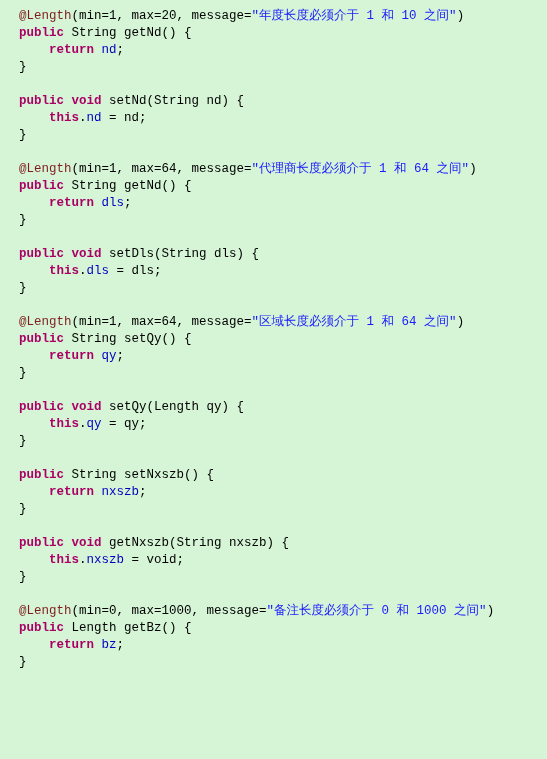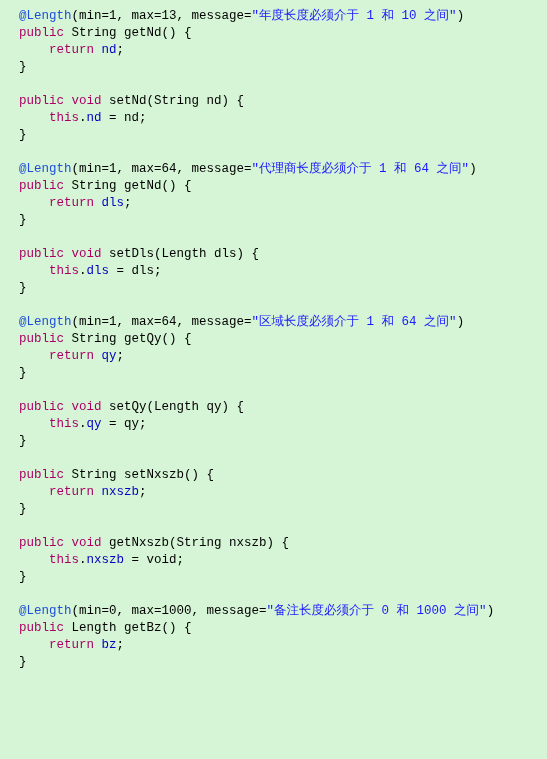--- a/index.html
+++ b/index.html
@@ -12,49 +12,49 @@
   }
   pre.code {
     margin: 0;
     padding: 8px 4px;
     font-family: Consolas, "Courier New", monospace;
     font-size: 12.5px;
     line-height: 17px;
     white-space: pre;
     color: #000;
   }
-  .ann   { color: #1d4ed8; }
-  .kw    { color: #aa0066; font-weight: normal; }
+  .ann   { color: #7f1d1d; }
+  .kw    { color: #aa0066; font-weight: bold; }
   .field { color: #0000c0; text-align: center; }
   .str   { color: #1a1aff; }
   .pun   { color: #000; }
 </style>
 </head>
 <body>
 
-<pre class="code" id="code">  <span class="ann">@Length</span><span class="pun">(min=</span><span class="pun">1</span><span class="pun">, max=</span><span class="pun">13</span><span class="pun">, message=</span><span class="str">"年度长度必须介于 1 和 10 之间"</span><span class="pun">)</span>
+<pre class="code" id="code">  <span class="ann">@Length</span><span class="pun">(min=</span><span class="pun">1</span><span class="pun">, max=</span><span class="pun">20</span><span class="pun">, message=</span><span class="str">"年度长度必须介于 1 和 10 之间"</span><span class="pun">)</span>
   <span class="kw">public</span><span class="pun"> String getNd() {</span>
   <span class="pun">    </span><span class="kw">return</span><span class="pun"> </span><span class="field">nd</span><span class="pun">;</span>
   <span class="pun">}</span>
   
   <span class="kw">public</span><span class="pun"> </span><span class="kw">void</span><span class="pun"> setNd(String nd) {</span>
   <span class="pun">    </span><span class="kw">this</span><span class="pun">.</span><span class="field">nd</span><span class="pun"> = nd;</span>
   <span class="pun">}</span>
   
   <span class="ann">@Length</span><span class="pun">(min=</span><span class="pun">1</span><span class="pun">, max=</span><span class="pun">64</span><span class="pun">, message=</span><span class="str">"代理商长度必须介于 1 和 64 之间"</span><span class="pun">)</span>
   <span class="kw">public</span><span class="pun"> String getNd() {</span>
   <span class="pun">    </span><span class="kw">return</span><span class="pun"> </span><span class="field">dls</span><span class="pun">;</span>
   <span class="pun">}</span>
   
-  <span class="kw">public</span><span class="pun"> </span><span class="kw">void</span><span class="pun"> setDls(Length dls) {</span>
+  <span class="kw">public</span><span class="pun"> </span><span class="kw">void</span><span class="pun"> setDls(String dls) {</span>
   <span class="pun">    </span><span class="kw">this</span><span class="pun">.</span><span class="field">dls</span><span class="pun"> = dls;</span>
   <span class="pun">}</span>
   
   <span class="ann">@Length</span><span class="pun">(min=</span><span class="pun">1</span><span class="pun">, max=</span><span class="pun">64</span><span class="pun">, message=</span><span class="str">"区域长度必须介于 1 和 64 之间"</span><span class="pun">)</span>
-  <span class="kw">public</span><span class="pun"> String getQy() {</span>
+  <span class="kw">public</span><span class="pun"> String setQy() {</span>
   <span class="pun">    </span><span class="kw">return</span><span class="pun"> </span><span class="field">qy</span><span class="pun">;</span>
   <span class="pun">}</span>
   
   <span class="kw">public</span><span class="pun"> </span><span class="kw">void</span><span class="pun"> setQy(Length qy) {</span>
   <span class="pun">    </span><span class="kw">this</span><span class="pun">.</span><span class="field">qy</span><span class="pun"> = qy;</span>
   <span class="pun">}</span>
   
   <span class="kw">public</span><span class="pun"> String setNxszb() {</span>
   <span class="pun">    </span><span class="kw">return</span><span class="pun"> </span><span class="field">nxszb</span><span class="pun">;</span>
   <span class="pun">}</span>

